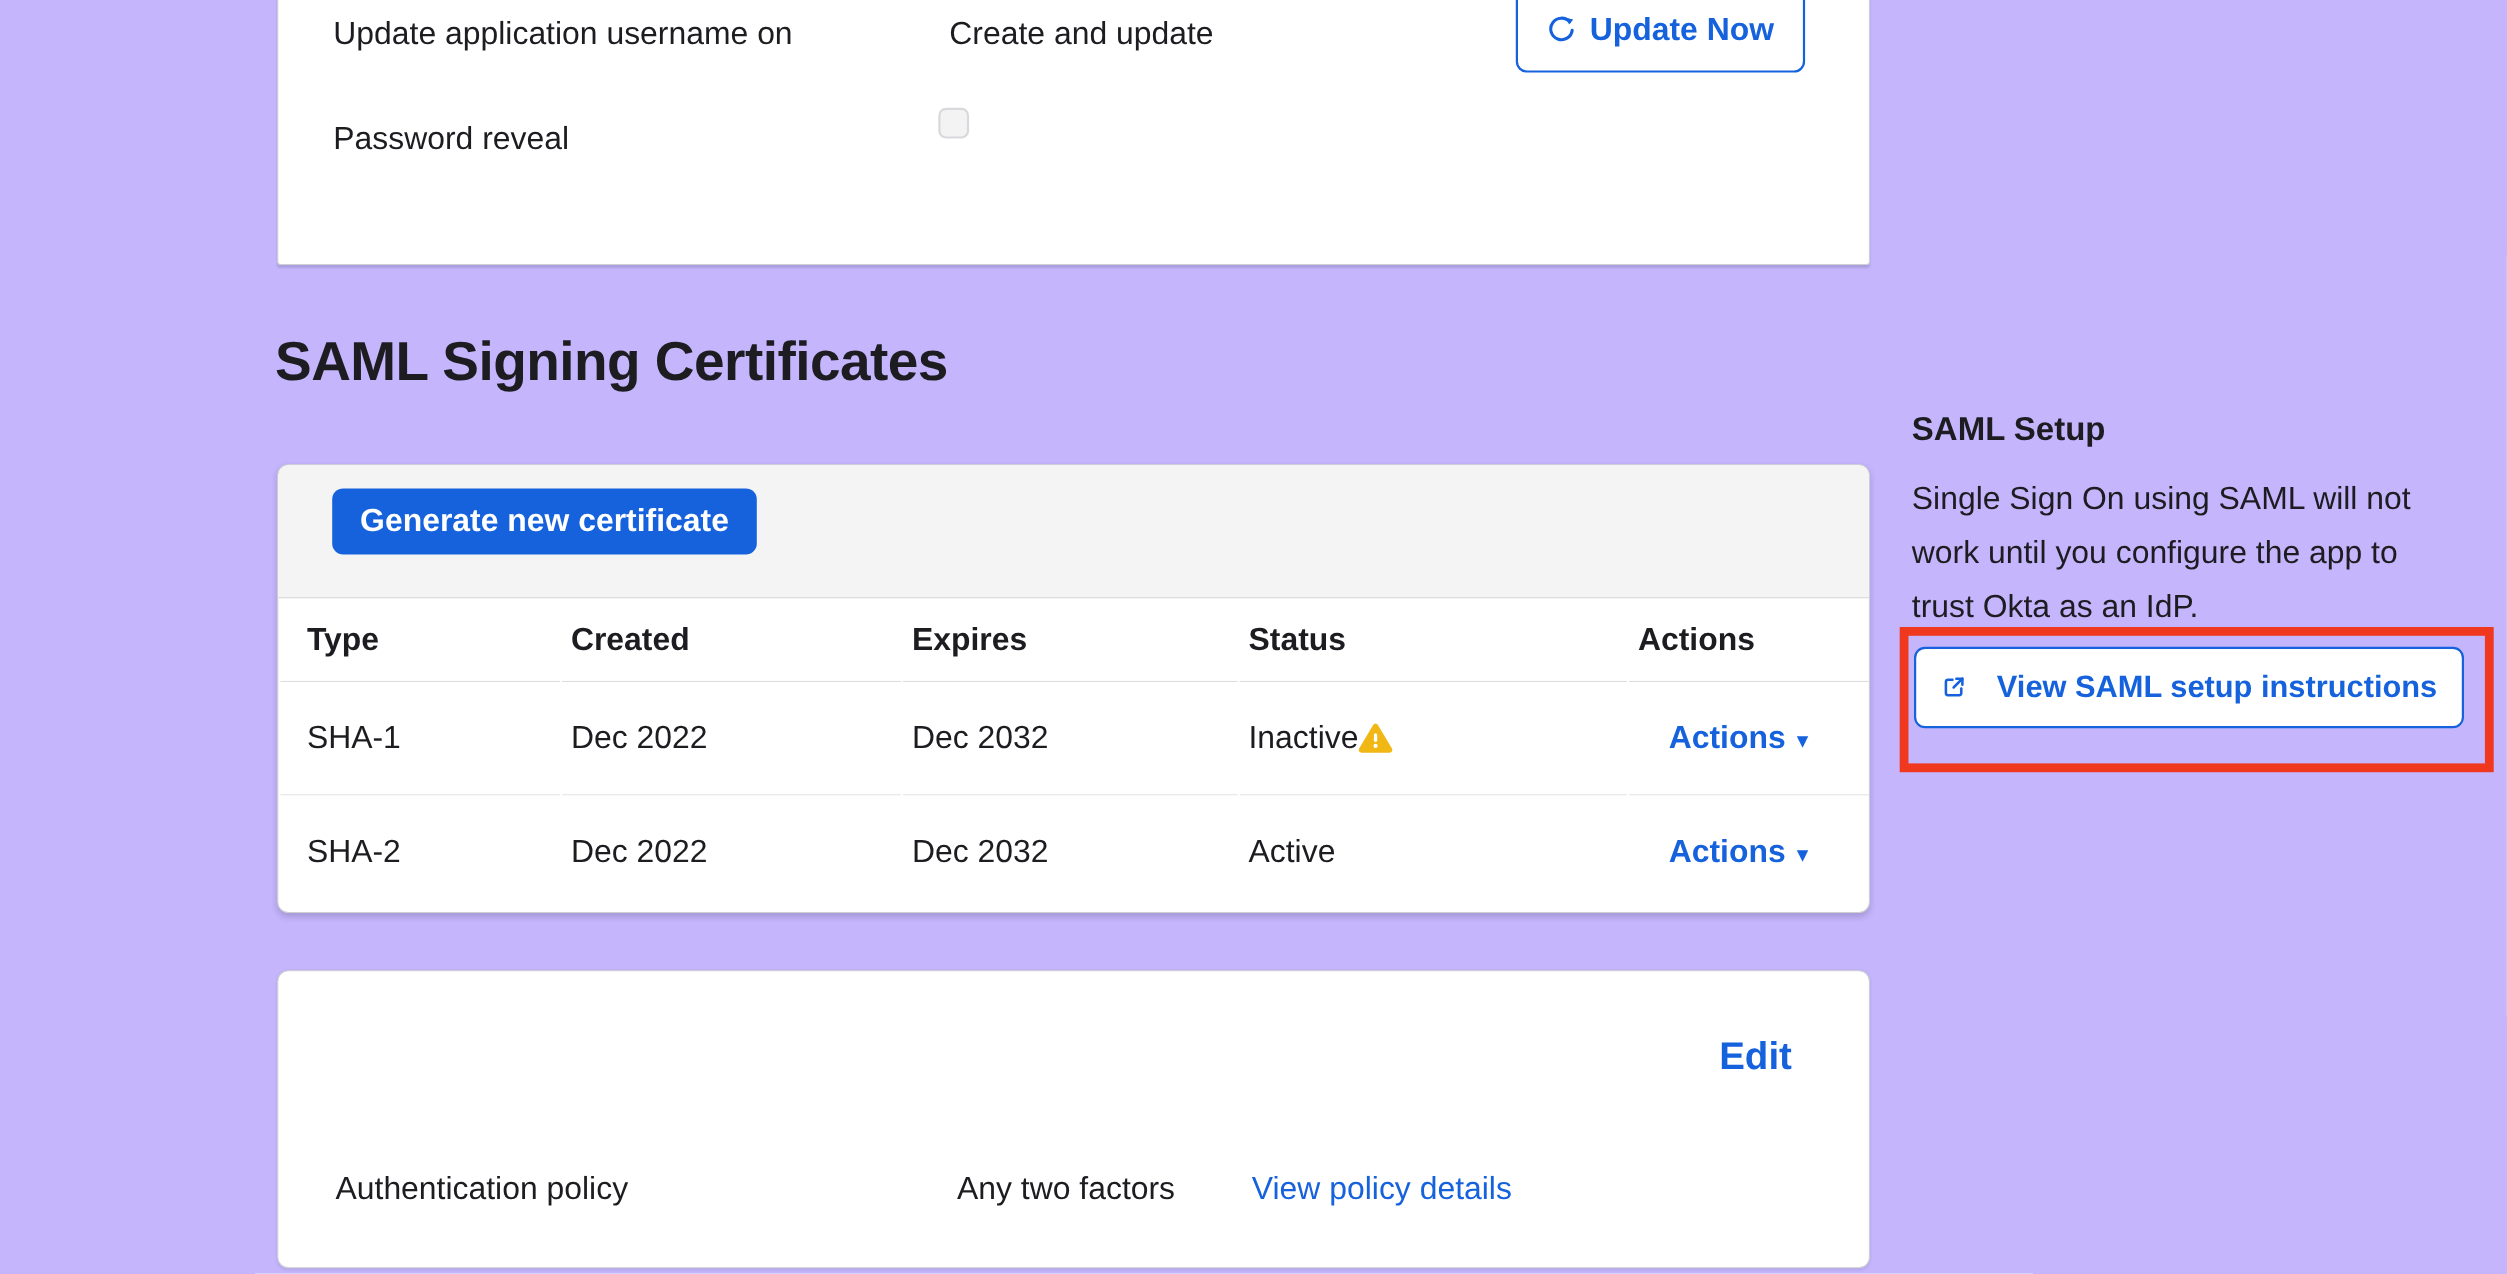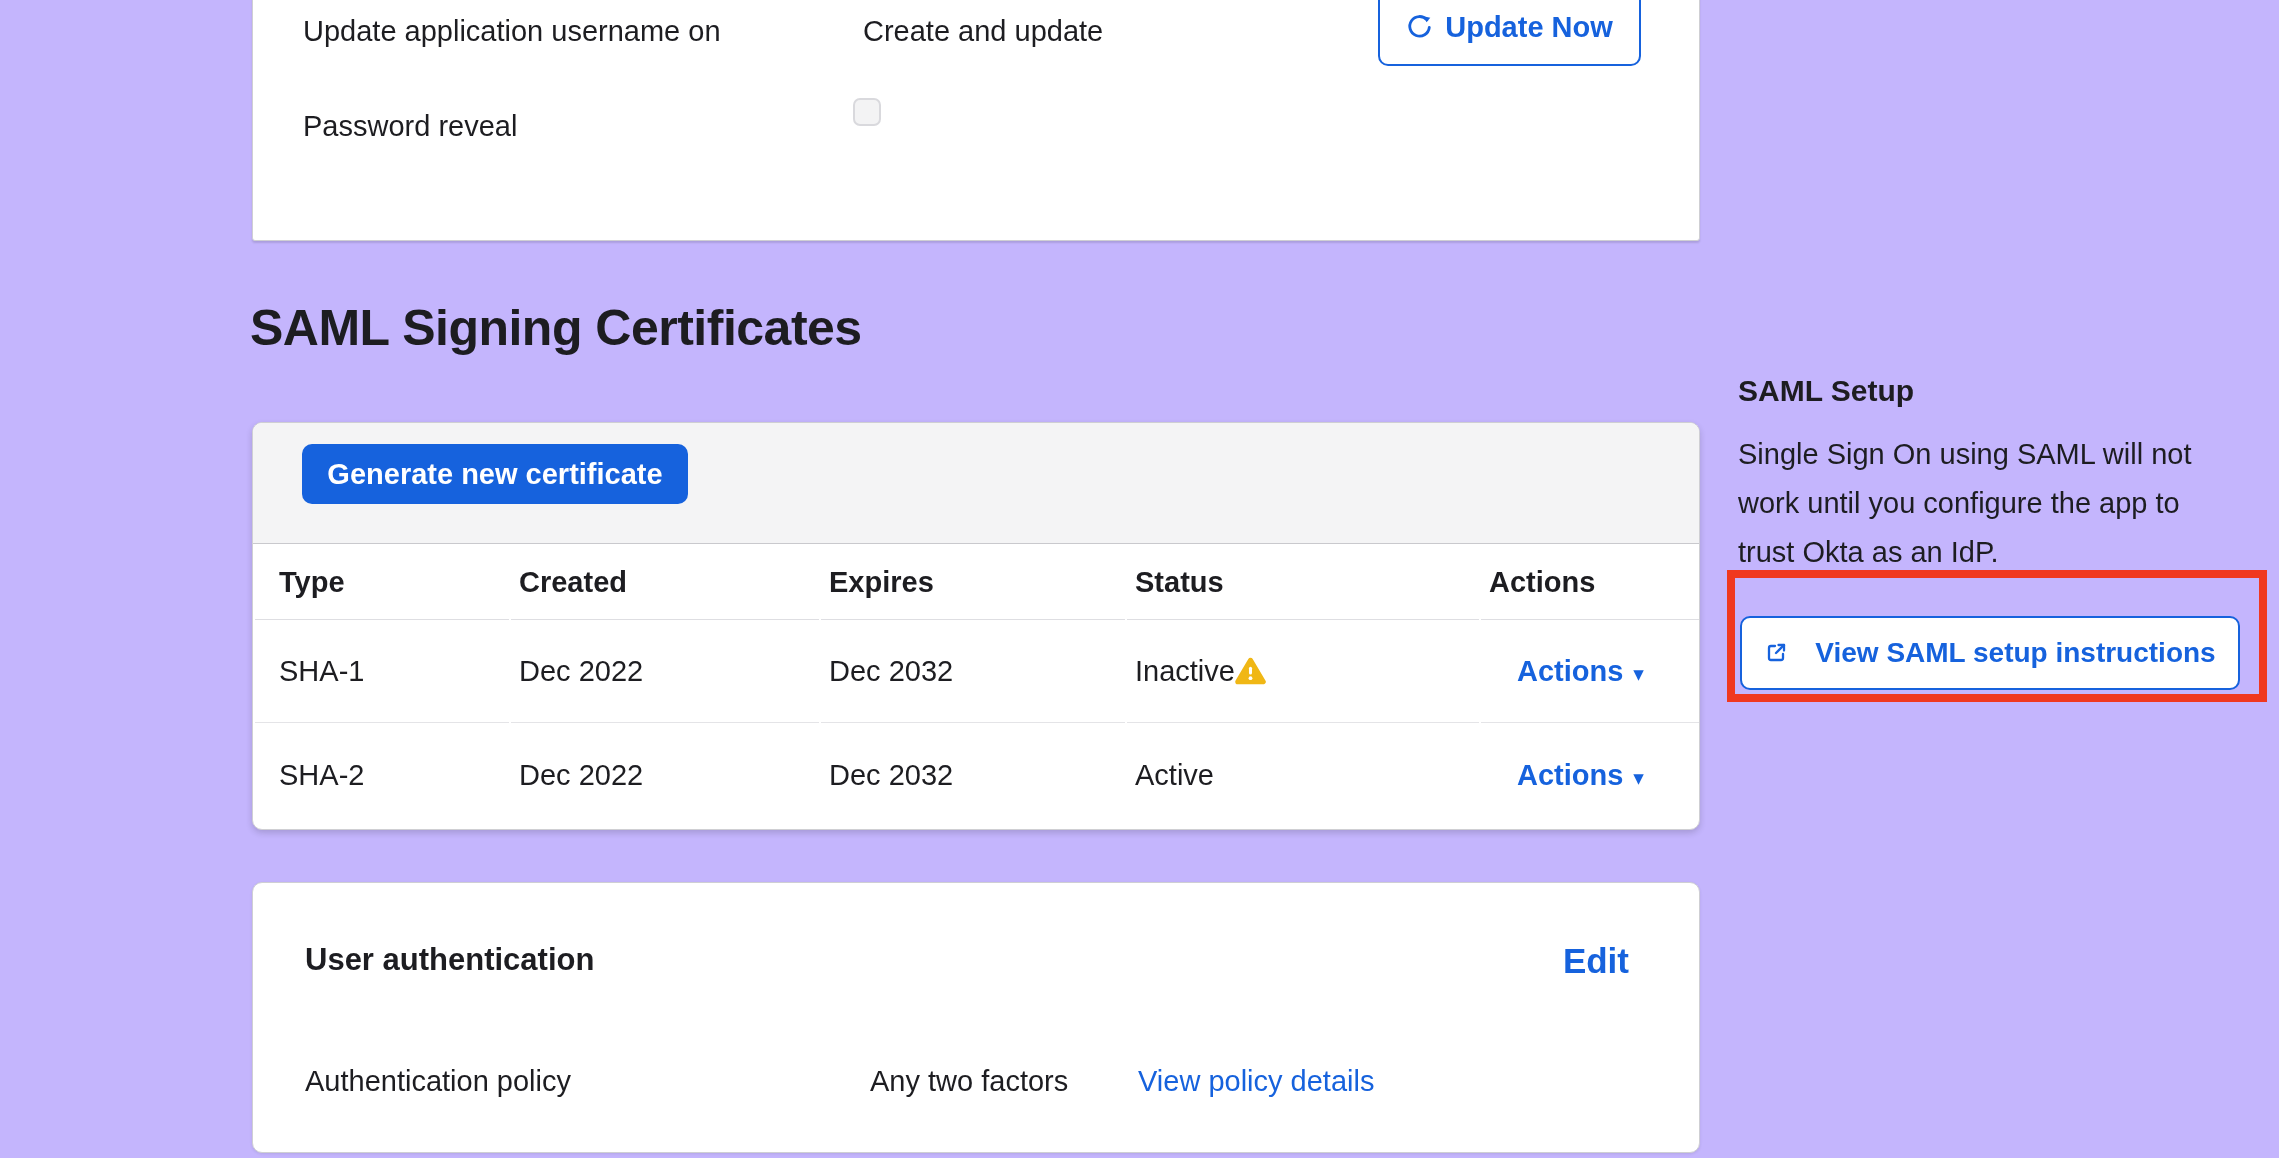--- a/index.html
+++ b/index.html
@@ -194,35 +194,34 @@
           </td>
           <td class="actions-cell">
             <span class="link-blue"><span>Actions</span><span class="caret">▾</span></span>
           </td>
         </tr>
       </tbody>
     </table>
   </section>
 
   <section class="card card-auth">
-    <div class="abs" style="left:52px;top:58px;font-size:31px;font-weight:700;line-height:38px;">User authentication</div>
     <a class="abs link-blue" style="right:70px;top:60px;font-size:35px;line-height:36px;">Edit</a>
 
     <div class="abs label-dark" style="left:52px;top:180px;">Authentication policy</div>
     <div class="abs label-dark" style="left:617px;top:180px;">Any two factors</div>
     <a class="abs link-blue-reg" style="left:885px;top:180px;line-height:36px;">View policy details</a>
   </section>
 
   <aside>
     <div class="side-head" style="left:1738px;top:372px;">SAML Setup</div>
     <div class="side-body multiline" style="left:1738px;top:430px;width:520px;">Single Sign On using SAML will not
 work until you configure the app to
 trust Okta as an IdP.</div>
 
-    <button class="btn-outline" style="left:1740px;top:616px;width:500px;height:74px;font-size:28px;gap:27px;font-family:inherit;">
+    <button class="btn-outline" style="left:1740px;top:588px;width:500px;height:74px;font-size:28px;gap:27px;font-family:inherit;">
       <span class="icon">
         <svg width="24" height="24" viewBox="0 0 24 24" fill="none" stroke="#1662dd" stroke-width="2.3" stroke-linecap="round" stroke-linejoin="round">
           <path d="M11 5 H 7 a2 2 0 0 0 -2 2 v10 a2 2 0 0 0 2 2 h10 a2 2 0 0 0 2 -2 v-4"></path>
           <path d="M12 12 L 20 4"></path>
           <polyline points="14.5,4 20,4 20,9.5"></polyline>
         </svg>
       </span>
       <span>View SAML setup instructions</span>
     </button>
 

